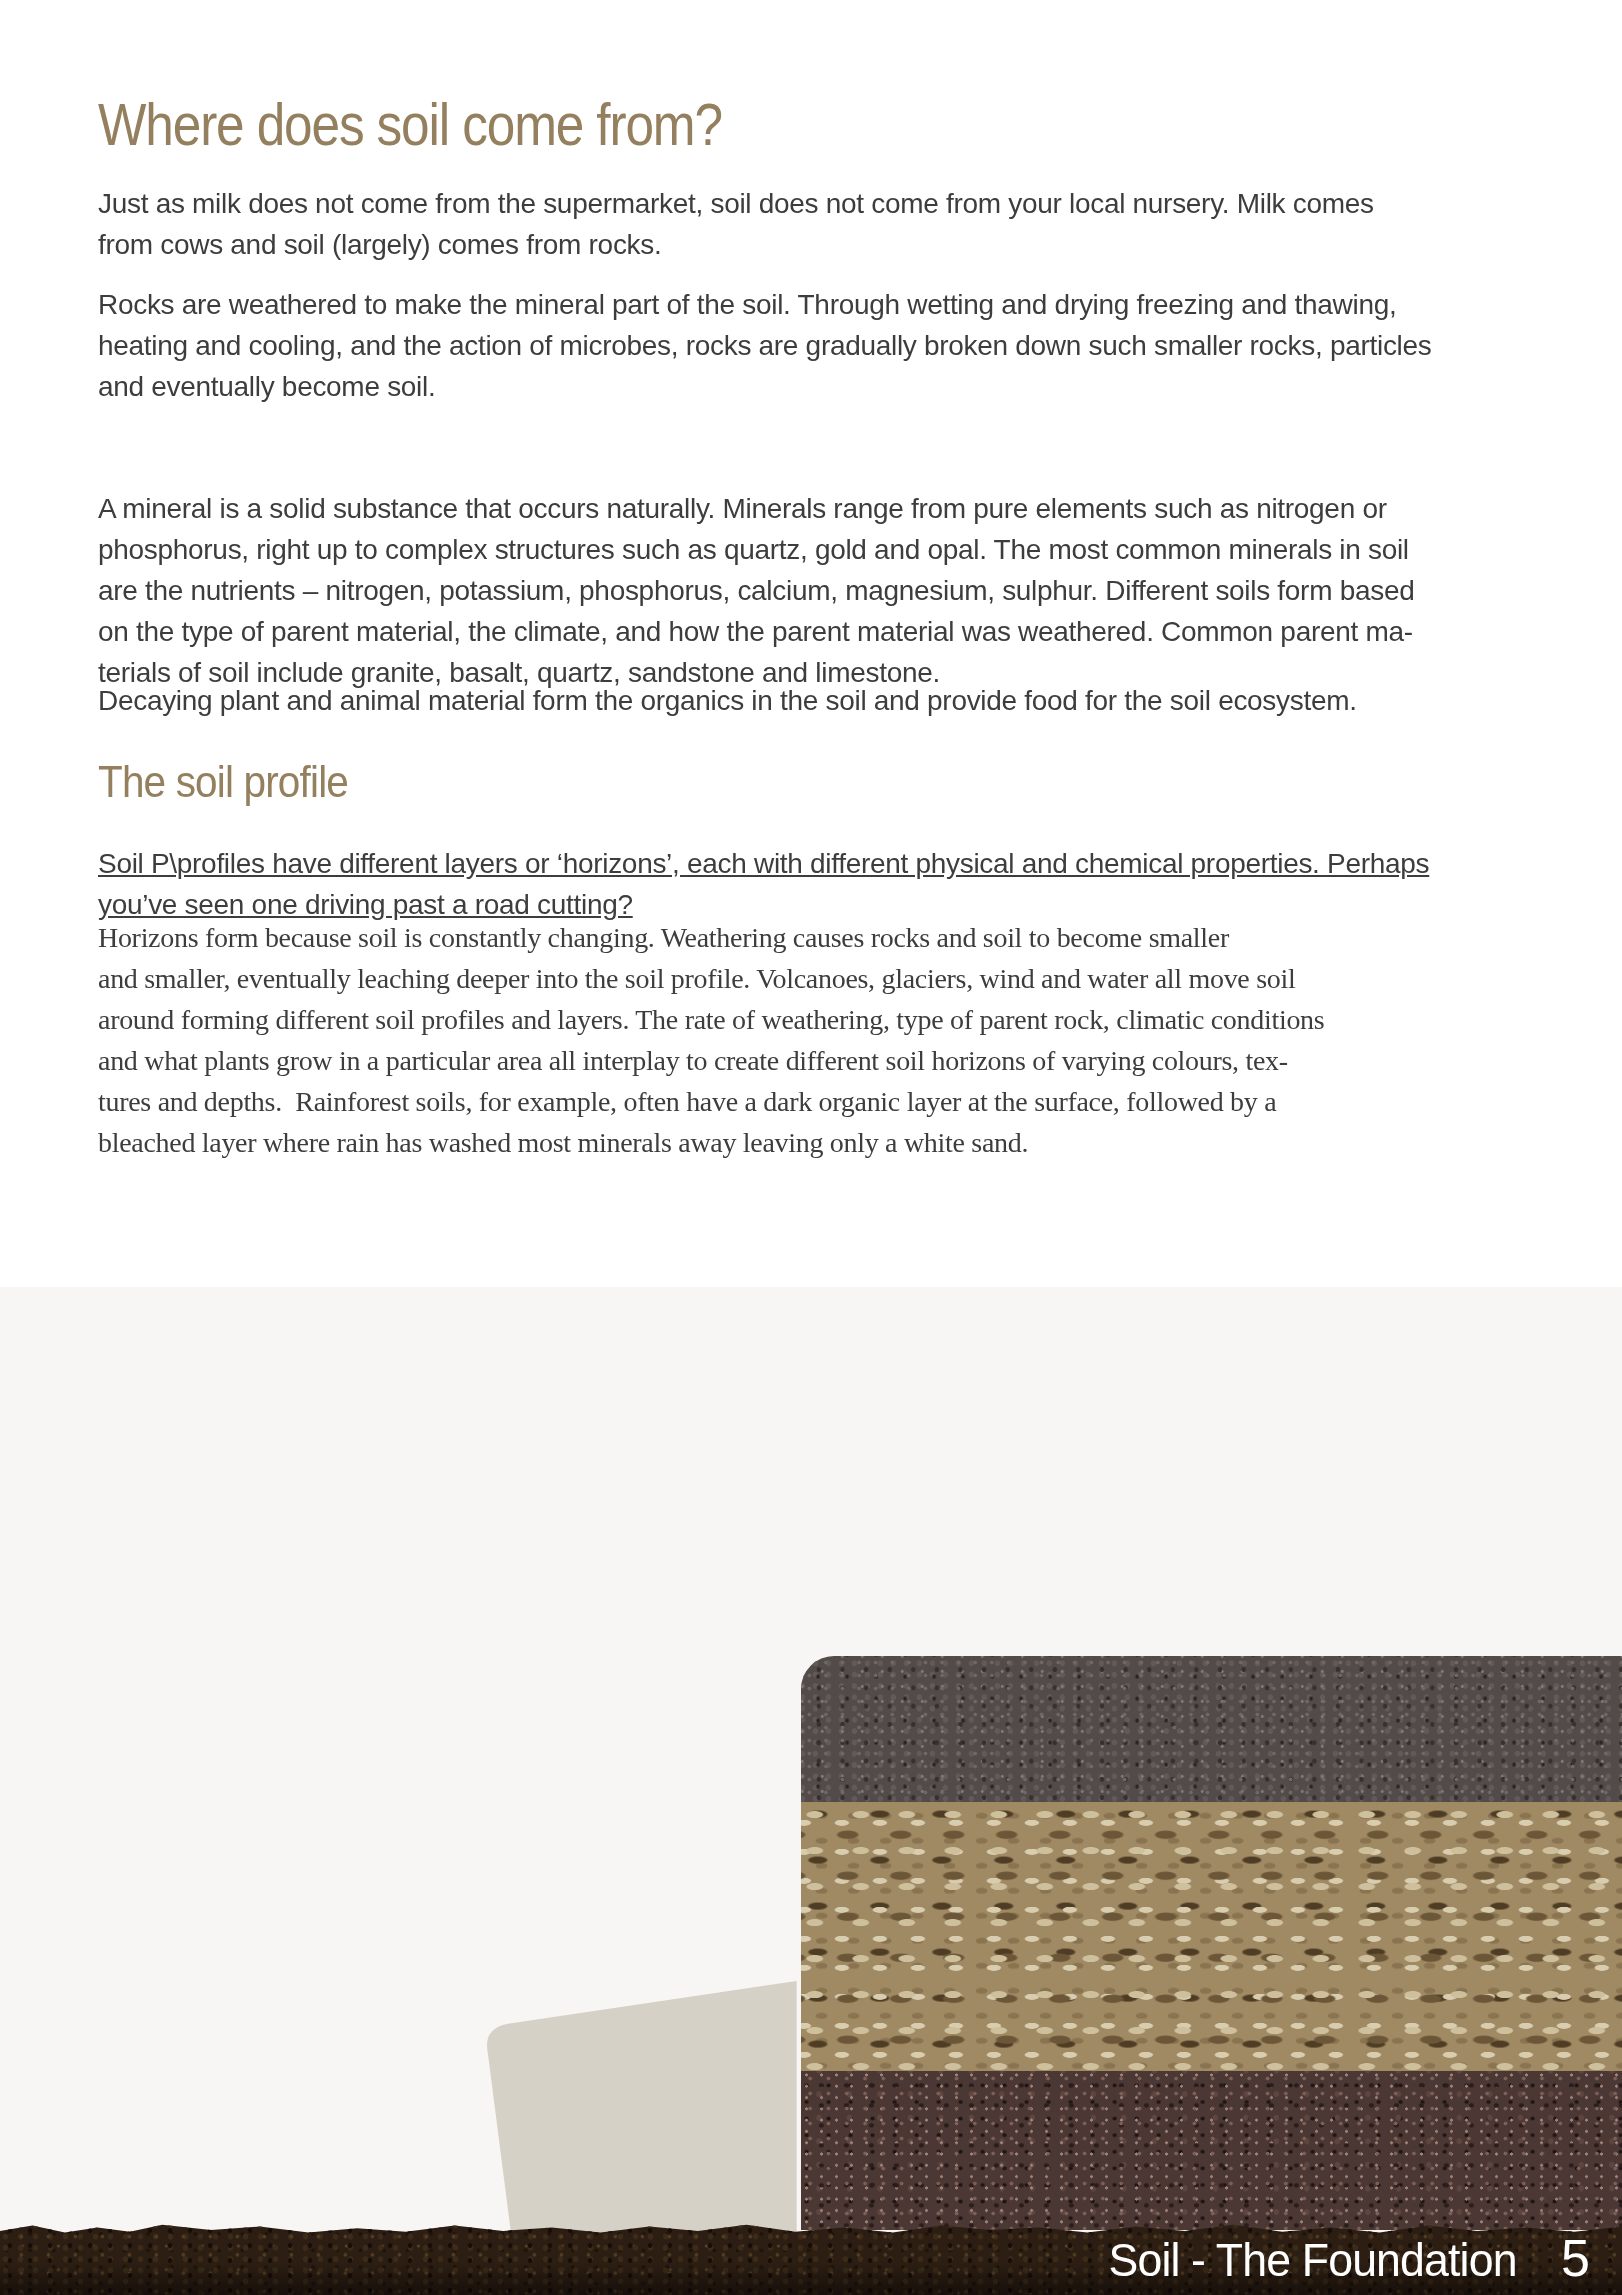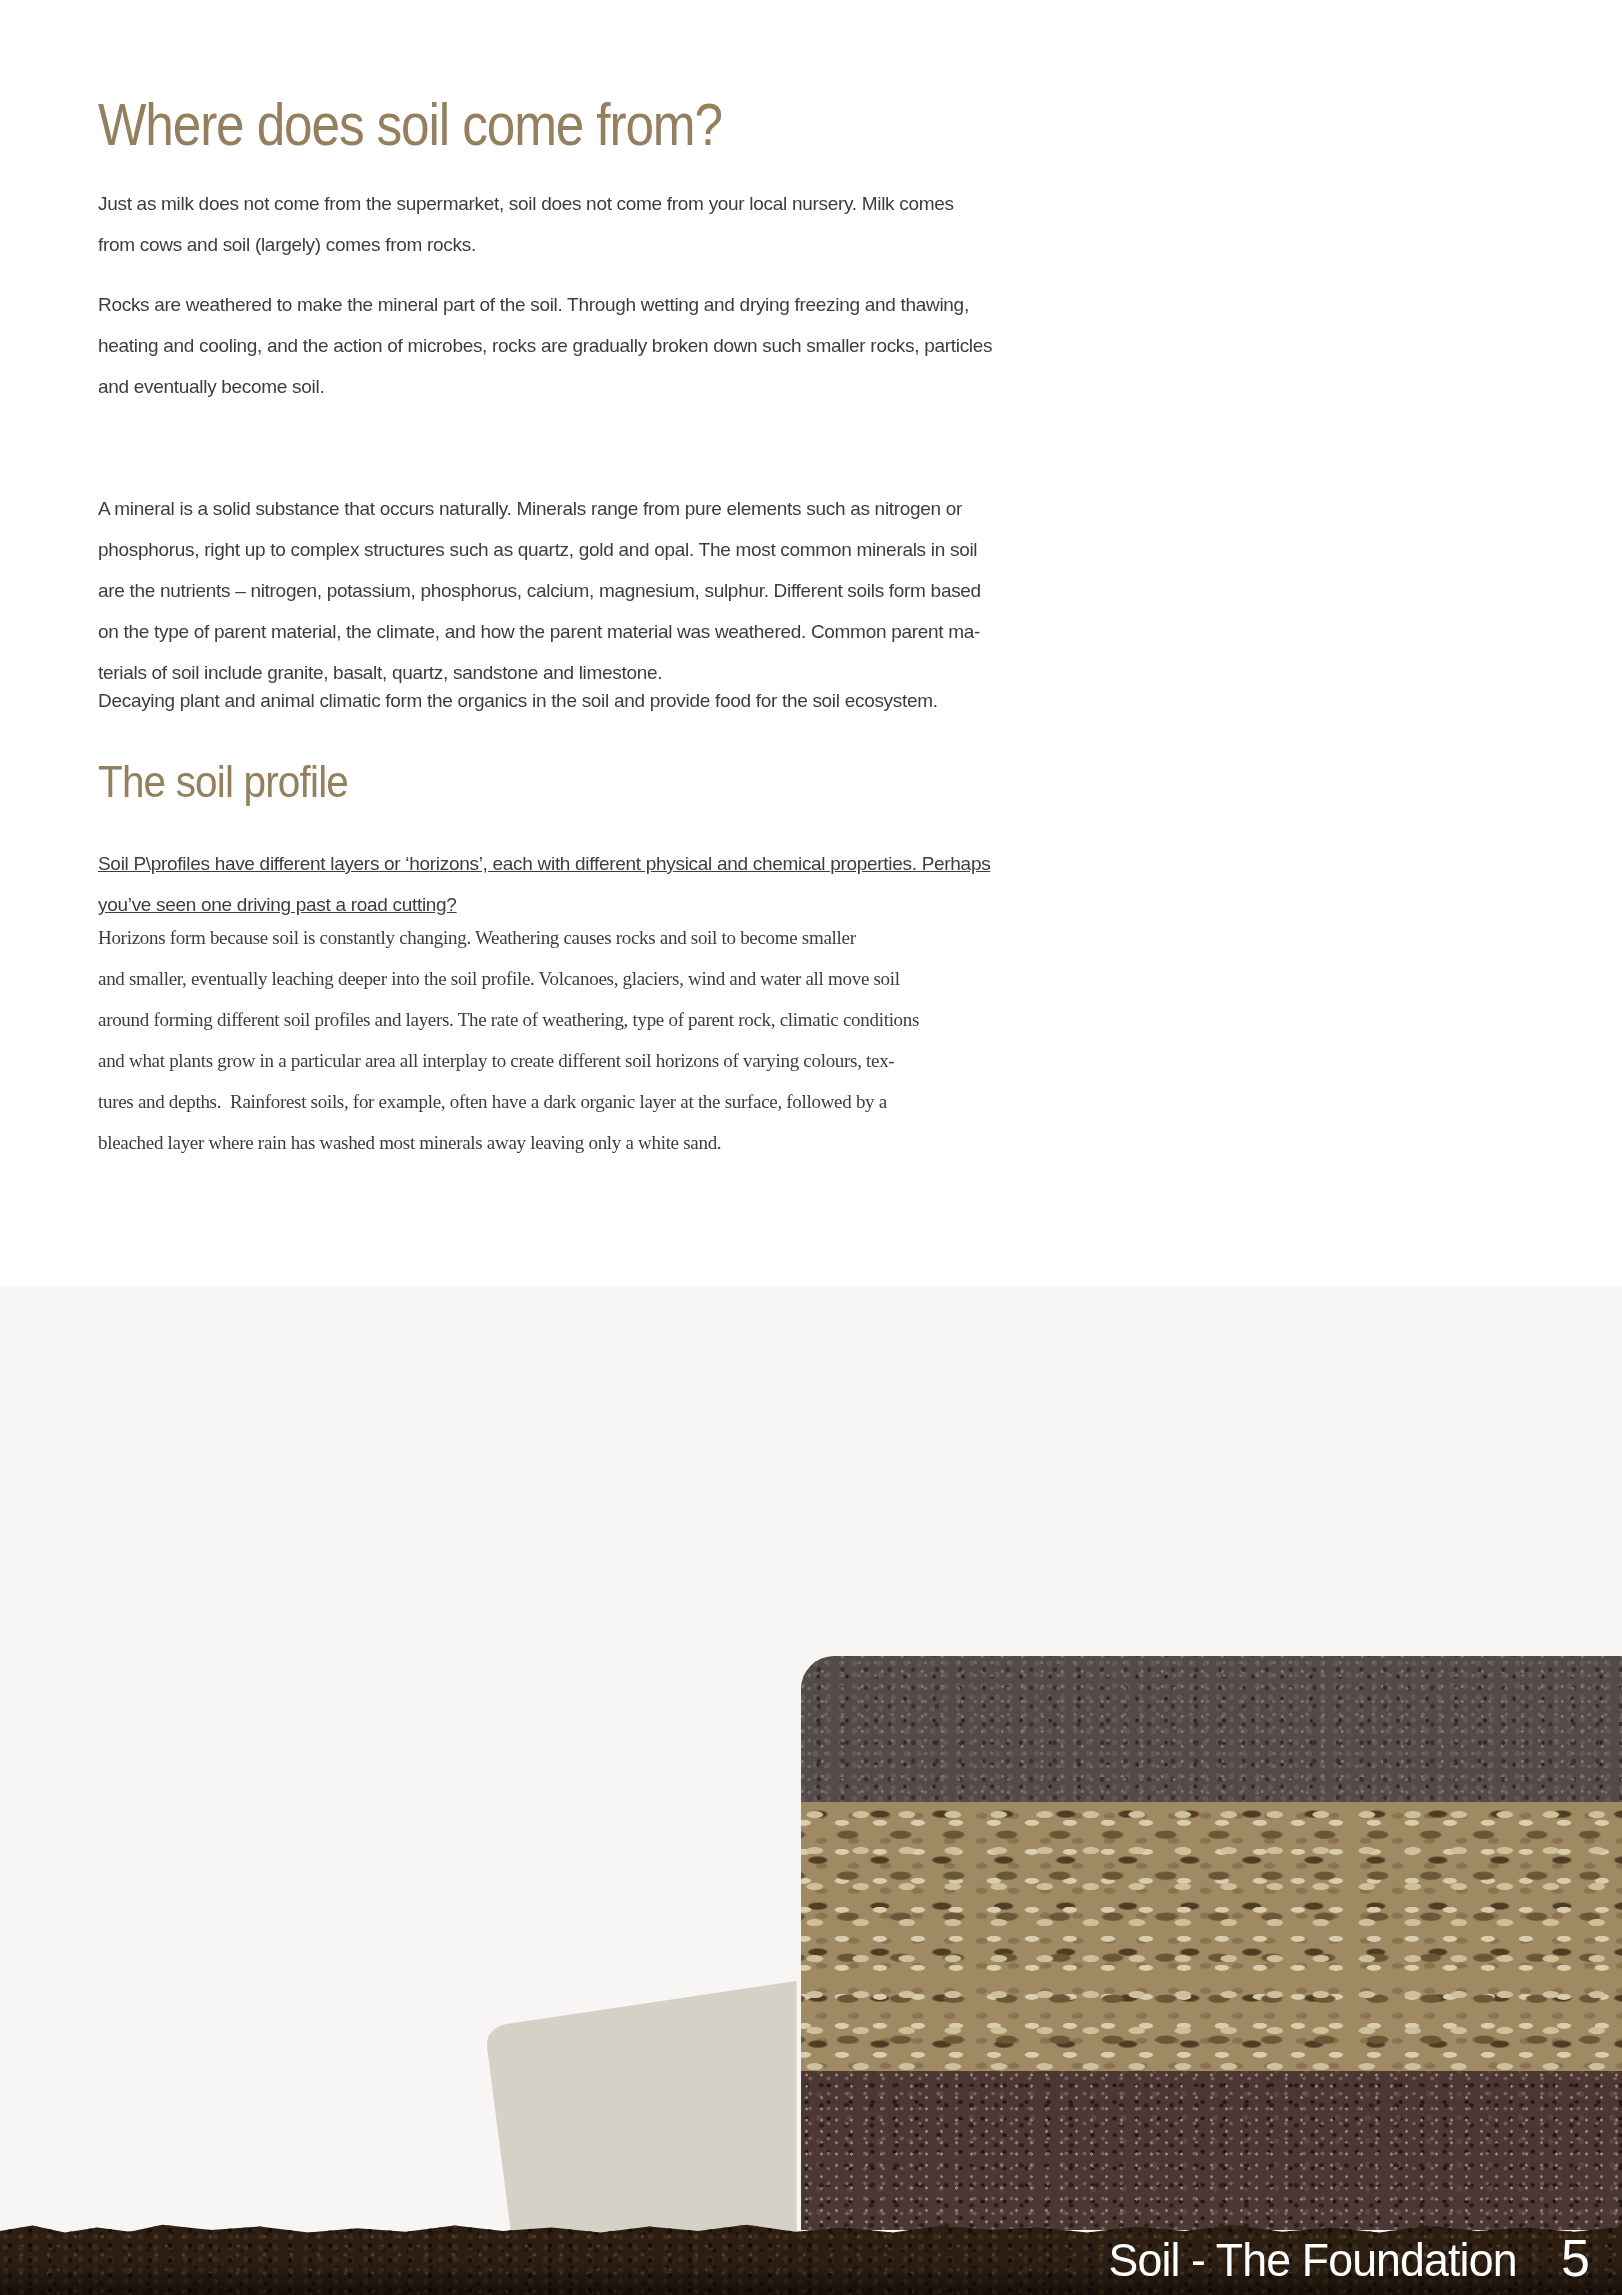--- a/index.html
+++ b/index.html
@@ -17,21 +17,21 @@
     transform:scaleX(0.87);transform-origin:left top;white-space:nowrap;
   }
   .h2{
     left:98px;top:757px;
     font-size:44px;font-weight:300;letter-spacing:-0.9px;
     color:var(--heading_accent);
     transform:scaleX(0.92);transform-origin:left top;white-space:nowrap;
   }
   .para{
     left:98px;width:1466px;
-    font-size:19px;line-height:41px;letter-spacing:-0.3px;
+    font-size:28px;line-height:41px;letter-spacing:-0.3px;
     color:var(--body_text);
     white-space:pre-wrap;
   }
   .p1{top:183px;} .p2{top:284px;} .p3{top:443px;margin-top:45px;} .p4{top:680px;}
   .p5{top:843px;text-decoration:underline;} .p6{top:917px;font-family:Liberation Serif, serif;}
   
   .photo-bg{
     left:0;top:1287px;width:1623px;height:1009px;
     background:var(--photo_bg);
   }
@@ -112,21 +112,21 @@
 <div class="abs para p1">Just as milk does not come from the supermarket, soil does not come from your local nursery. Milk comes
 from cows and soil (largely) comes from rocks.</div>
 <div class="abs para p2">Rocks are weathered to make the mineral part of the soil. Through wetting and drying freezing and thawing,
 heating and cooling, and the action of microbes, rocks are gradually broken down such smaller rocks, particles
 and eventually become soil.</div>
 <div class="abs para p3">A mineral is a solid substance that occurs naturally. Minerals range from pure elements such as nitrogen or
 phosphorus, right up to complex structures such as quartz, gold and opal. The most common minerals in soil
 are the nutrients – nitrogen, potassium, phosphorus, calcium, magnesium, sulphur. Different soils form based
 on the type of parent material, the climate, and how the parent material was weathered. Common parent ma-
 terials of soil include granite, basalt, quartz, sandstone and limestone.</div>
-<div class="abs para p4">Decaying plant and animal climatic form the organics in the soil and provide food for the soil ecosystem.</div>
+<div class="abs para p4">Decaying plant and animal material form the organics in the soil and provide food for the soil ecosystem.</div>
 
 <div class="abs h2">The soil profile</div>
 
 <div class="abs para p5">Soil P\profiles have different layers or ‘horizons’, each with different physical and chemical properties. Perhaps
 you’ve seen one driving past a road cutting?</div>
 <div class="abs para p6">Horizons form because soil is constantly changing. Weathering causes rocks and soil to become smaller
 and smaller, eventually leaching deeper into the soil profile. Volcanoes, glaciers, wind and water all move soil
 around forming different soil profiles and layers. The rate of weathering, type of parent rock, climatic conditions
 and what plants grow in a particular area all interplay to create different soil horizons of varying colours, tex-
 tures and depths.  Rainforest soils, for example, often have a dark organic layer at the surface, followed by a

